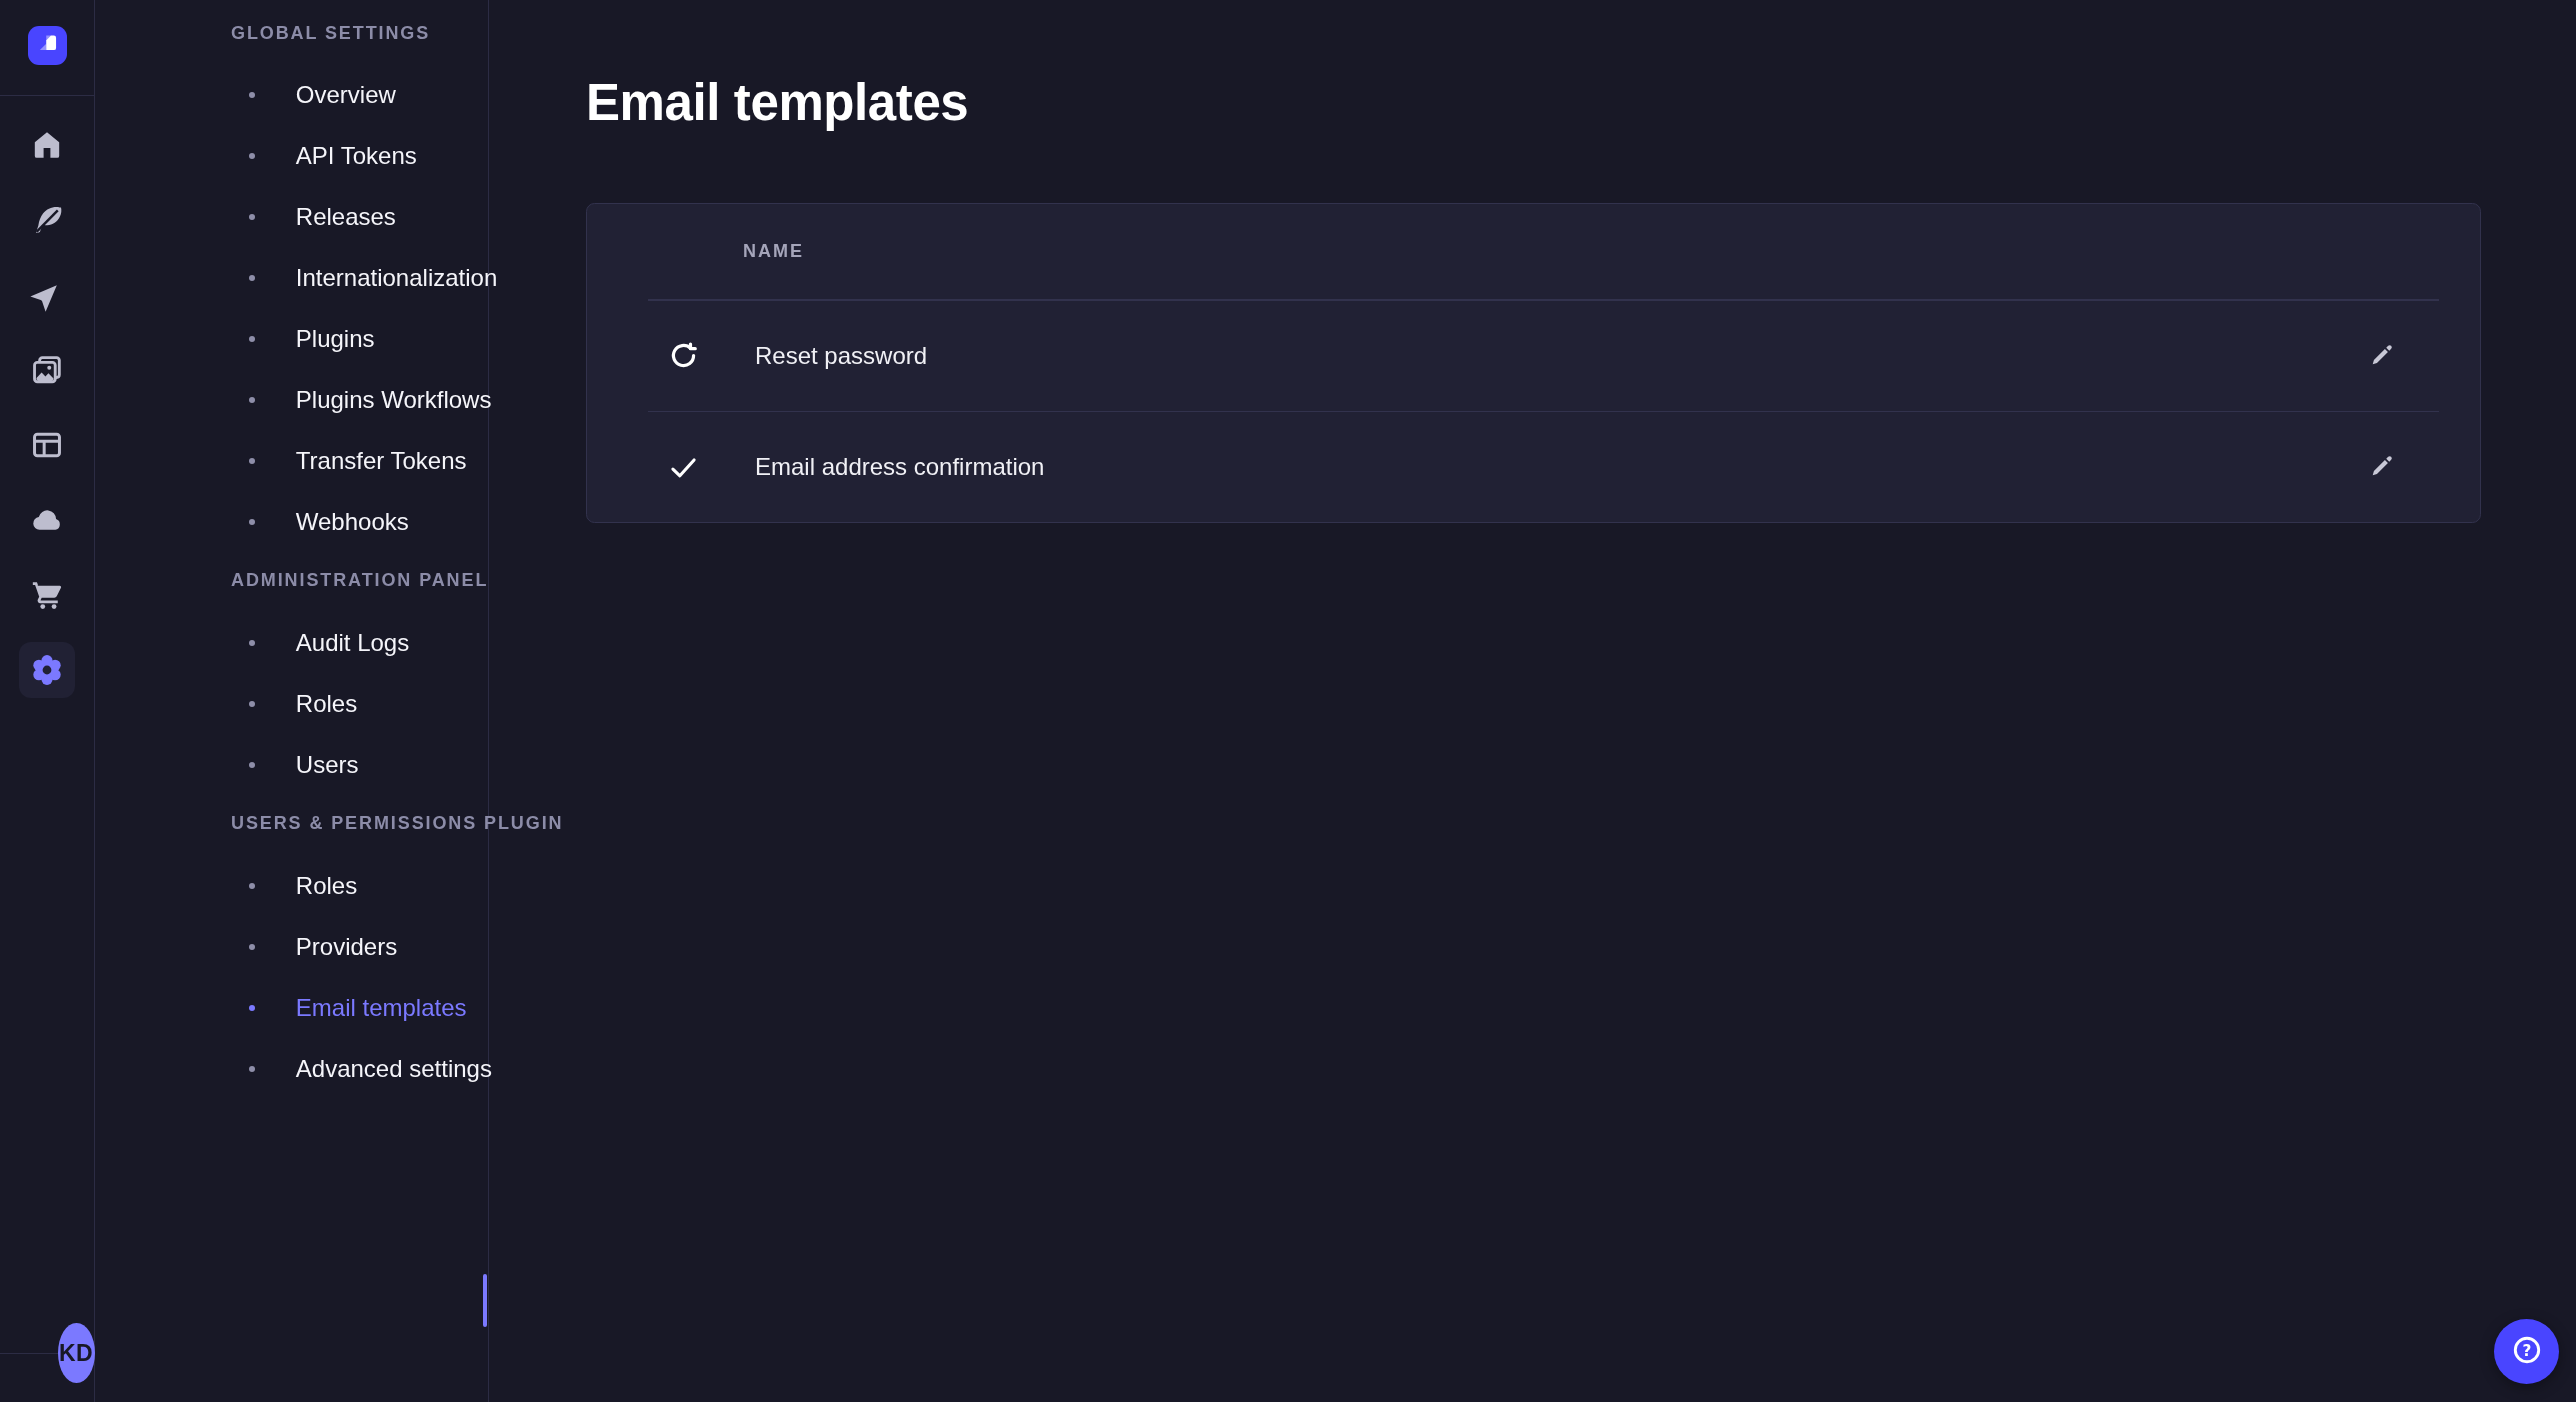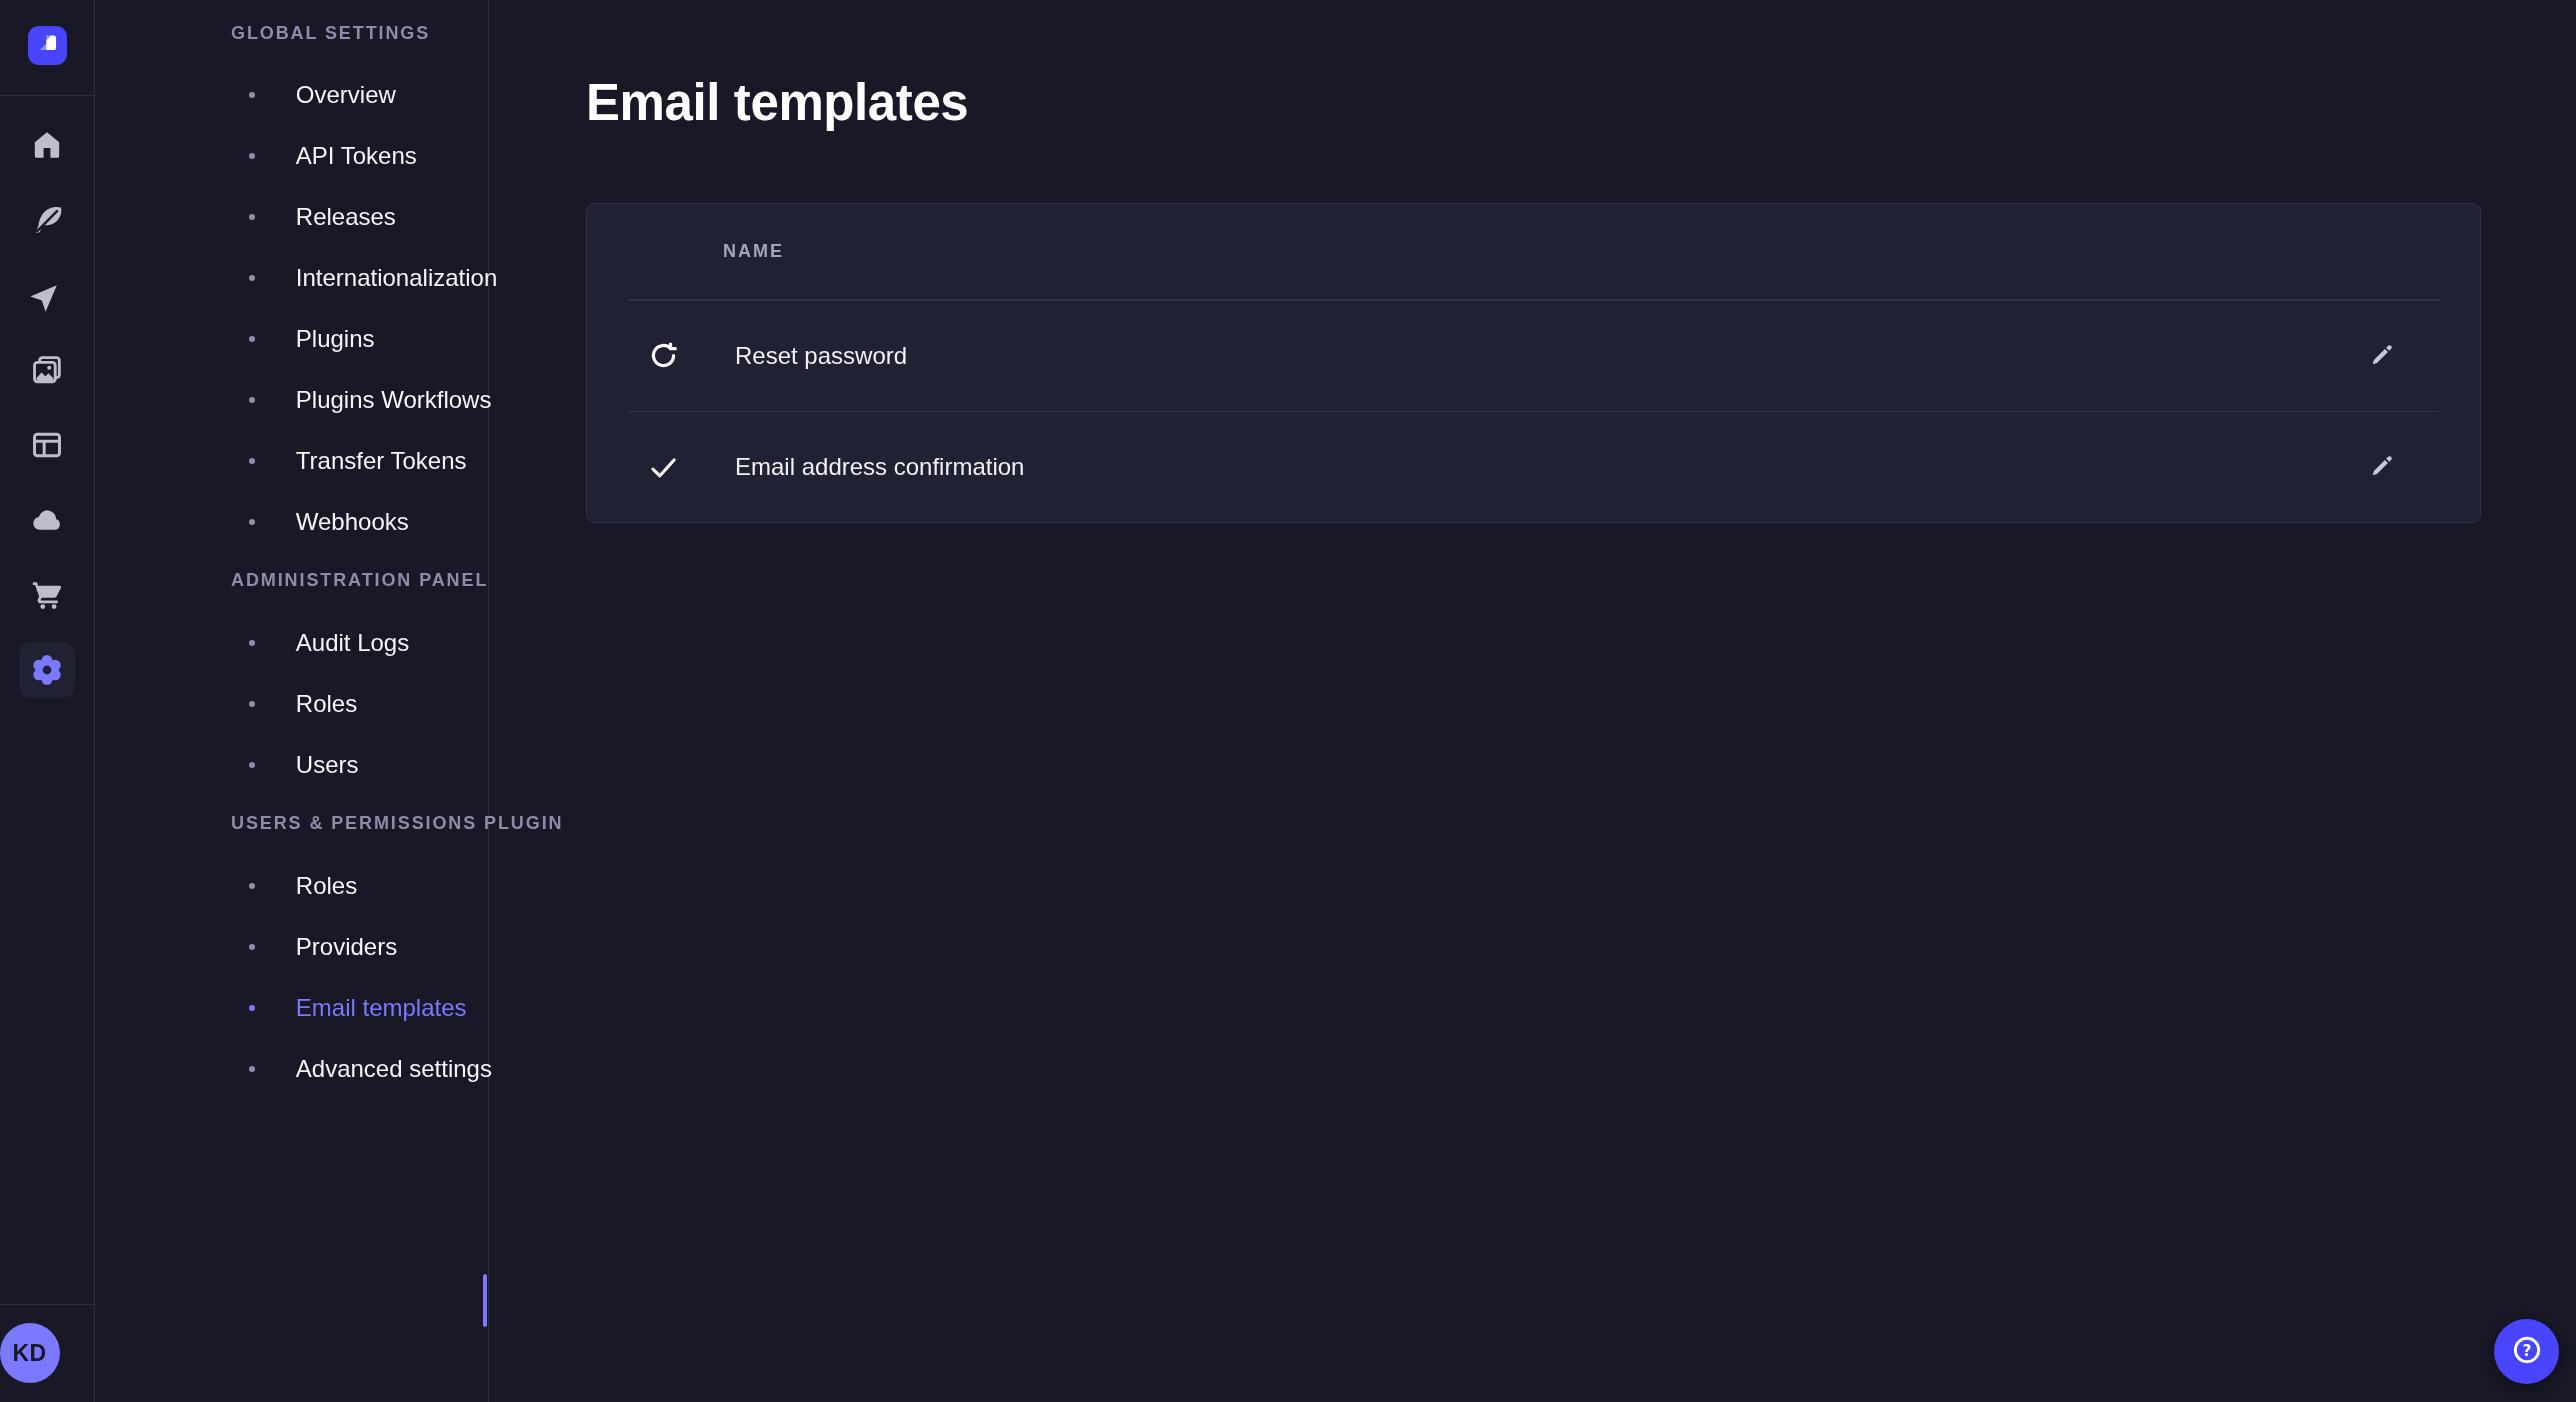--- a/index.html
+++ b/index.html
@@ -51,21 +51,21 @@
     display: flex; align-items: center; justify-content: center;
     color: #bdbdce;
     padding: 0;
   }
   .icon-btn.active { background: #212134; color: #7b79ff; }
   .icon-btn svg { display: block; }
 
   .sidebar-bottom {
     margin-top: auto;
     width: 95px;
-    display: flex; flex-direction: column; 
+    display: flex; flex-direction: row; align-items: center;
   }
   .avatar {
     margin: 18px 0 19px;
     width: 60px; height: 60px;
     border-radius: 50%;
     background: #7b79ff;
     color: #181826;
     font-size: 23px; font-weight: 700;
     display: flex; align-items: center; justify-content: center;
     cursor: pointer;
@@ -131,20 +131,21 @@
     line-height: 1;
     color: #ffffff;
     letter-spacing: -0.4px;
   }
   .card {
     margin-top: 75px;
     background: #212134;
     border: 0.9px solid #32324d;
     border-radius: 8.5px;
     overflow: hidden;
+    padding-left: 20px;
   }
   .thead {
     height: 95px;
     display: flex; align-items: center;
     padding-left: 136px;
   }
   .th {
     font-size: 18px; font-weight: 600;
     letter-spacing: 2px;
     color: #a5a5ba;

